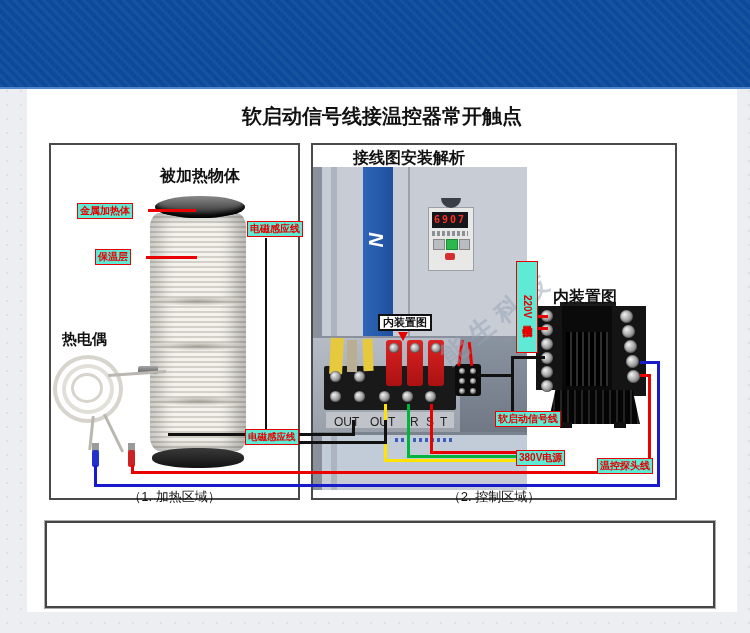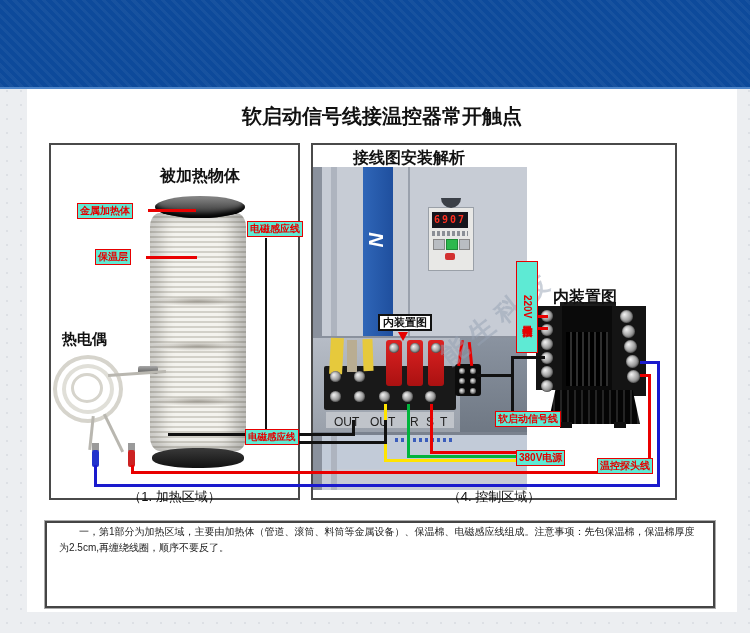--- a/index.html
+++ b/index.html
@@ -232,17 +232,16 @@
 <div class="abs wire w-blue" style="left:94px;top:484px;width:566px;height:3px;"></div>
 <div class="abs wire w-red" style="left:131px;top:465px;width:3px;height:8px;"></div>
 <div class="abs wire w-blue" style="left:94px;top:465px;width:3px;height:21px;"></div>
 <div class="abs lbl-red" style="left:597px;top:421px;margin-top:37px;">温控探头线</div>
 
 <div class="abs wire w-black" style="left:296px;top:433px;width:58px;height:3px;"></div>
 <div class="abs wire w-black" style="left:352px;top:420px;width:3px;height:16px;"></div>
 <div class="abs wire w-black" style="left:296px;top:441px;width:90px;height:3px;"></div>
 <div class="abs wire w-black" style="left:384px;top:420px;width:3px;height:24px;"></div>
 
-<div class="abs caption" style="left:311px;width:366px;">（4. 控制区域）</div>
+<div class="abs caption" style="left:311px;width:366px;">（2. 控制区域）</div>
 
 <div class="abs notes">
-  <p>一，第1部分为加热区域，主要由加热体（管道、滚筒、料筒等金属设备）、保温棉、电磁感应线组成。注意事项：先包保温棉，保温棉厚度为2.5cm,再缠绕线圈，顺序不要反了。</p>
 </div>
 
 </body></html>

